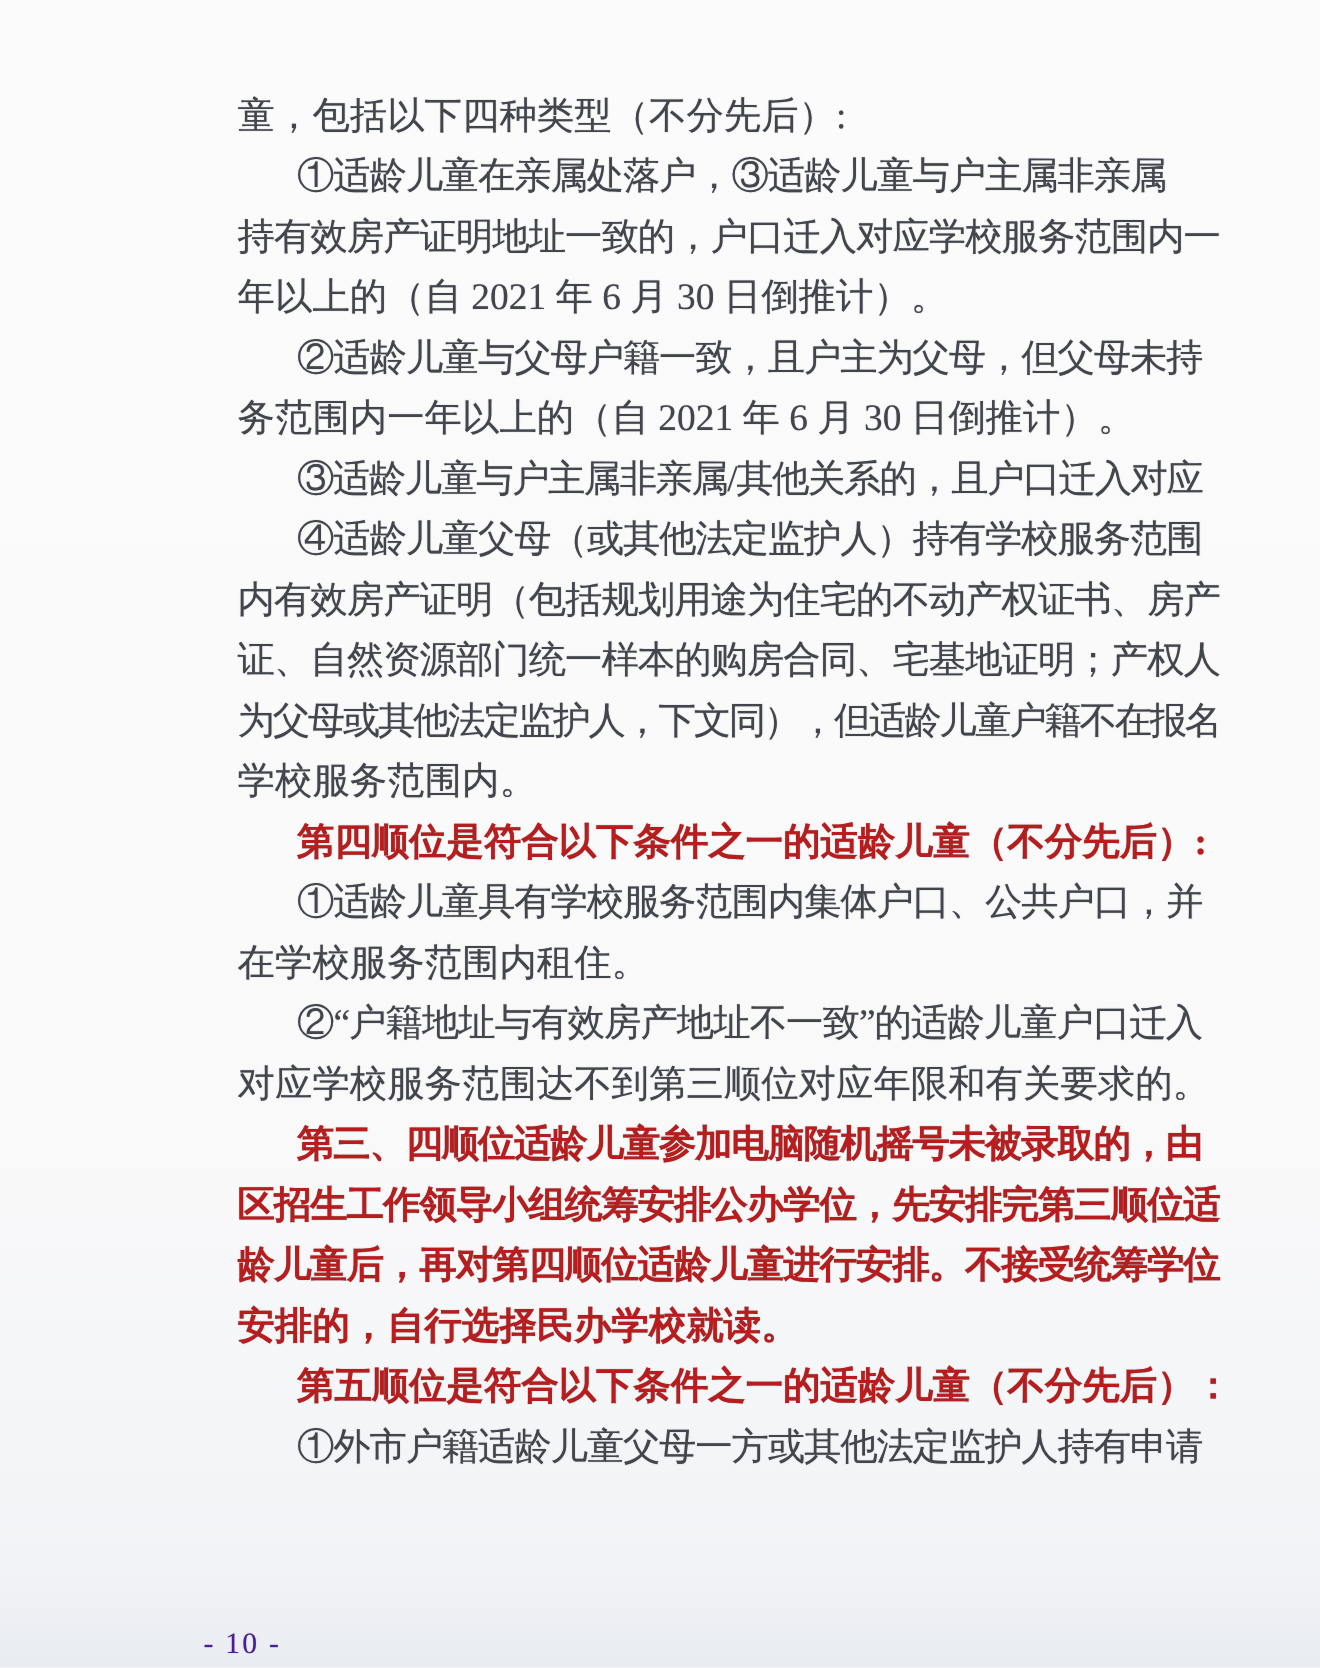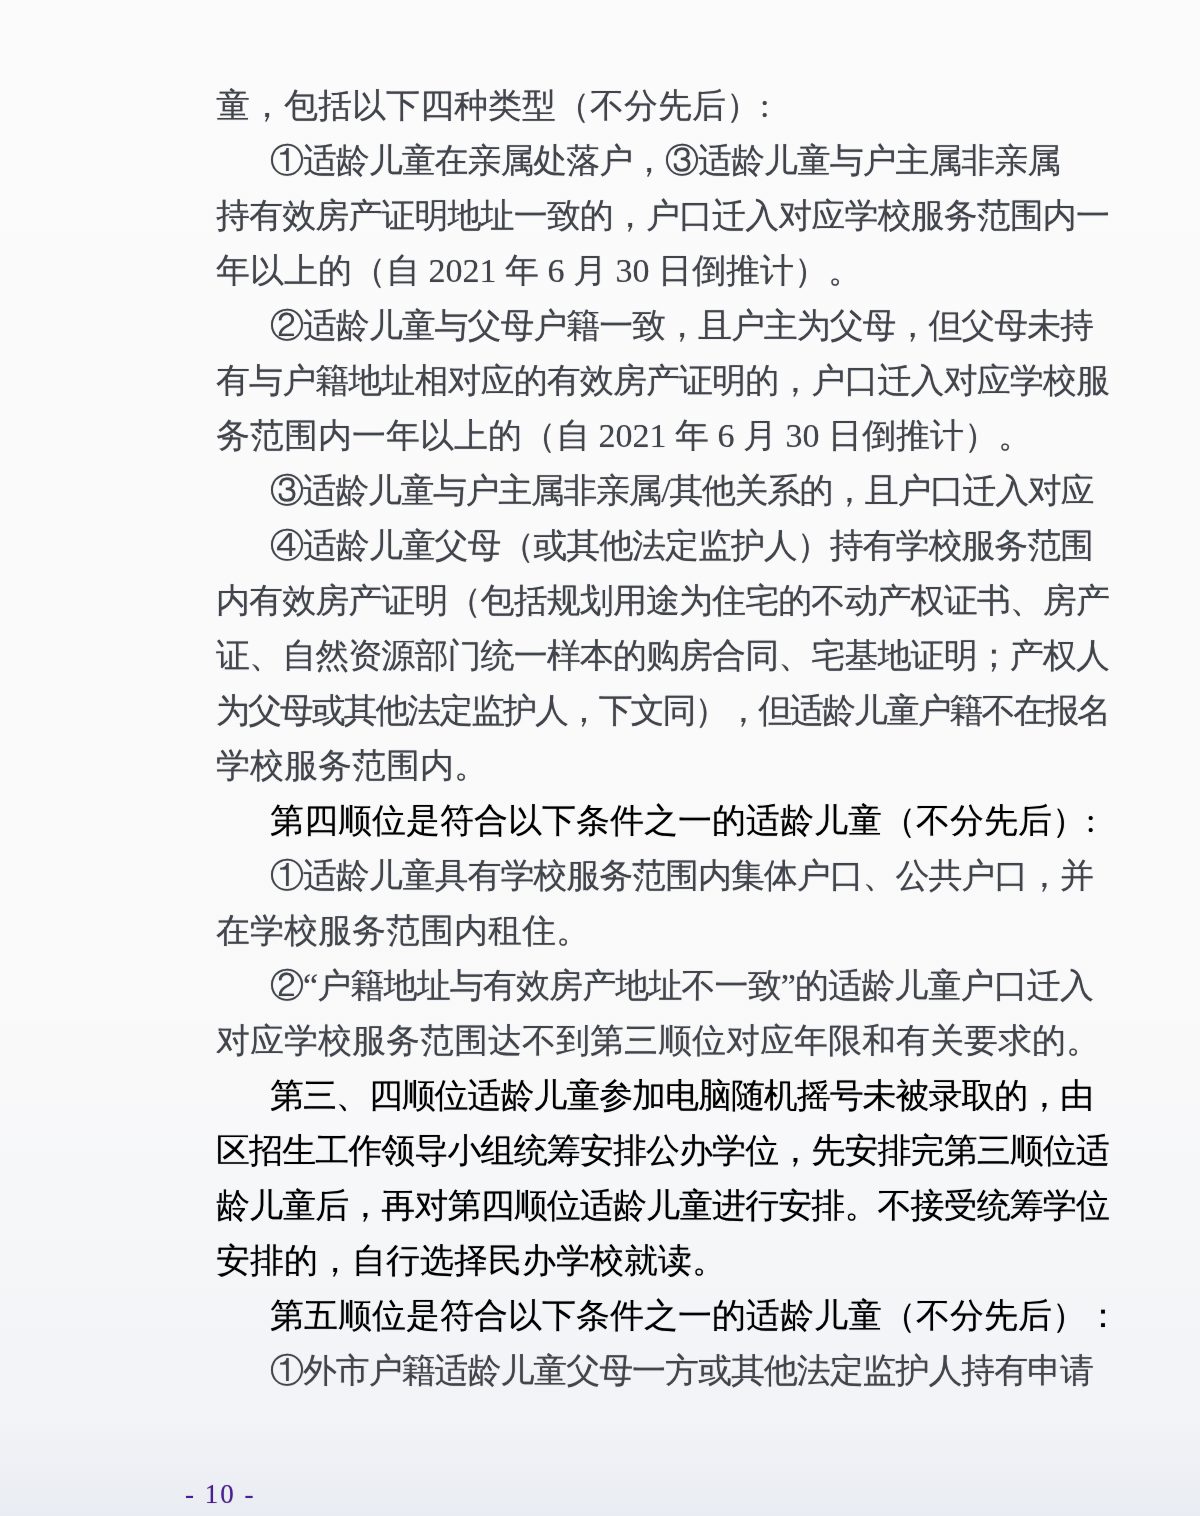--- a/index.html
+++ b/index.html
@@ -20,22 +20,22 @@
   .line {
     height: 55px;
     line-height: 55px;
     font-size: 34px;
     color: #42454c;
     white-space: nowrap;
     text-shadow: 0 0 1px rgba(64, 66, 74, 0.55);
   }
   .line.indent { padding-left: 70px; }
   .line.bold {
-    font-weight: 400;
-    color: #000000;
+    font-weight: 700;
+    color: #b91c1c;
     text-shadow: 0 0 1px rgba(45, 47, 54, 0.6);
   }
   .page-number {
     position: absolute;
     left: 153px;
     top: 1442px;
     height: 40px;
     line-height: 40px;
     font-size: 27px;
     letter-spacing: 2px;
@@ -46,21 +46,20 @@
 </head>
 <body>
 
 <div class="page">
   <div class="text-block">
       <div class="line"><span>童，包括以下四种类型（不分先后）:</span></div>
       <div class="line indent"><span style="letter-spacing: -1.08px;">①适龄儿童在亲属处落户，③适龄儿童与户主属非亲属</span></div>
       <div class="line"><span style="letter-spacing: -0.925926px;">持有效房产证明地址一致的，户口迁入对应学校服务范围内一</span></div>
       <div class="line"><span>年以上的（自 2021 年 6 月 30 日倒推计）。</span></div>
       <div class="line indent"><span style="letter-spacing: -1.08px;">②适龄儿童与父母户籍一致，且户主为父母，但父母未持</span></div>
-      <div class="line"><span style="letter-spacing: -0.925926px;">有与户籍地址相对应的有效房产证明的，户口迁入对应学校服</span></div>
       <div class="line"><span>务范围内一年以上的（自 2021 年 6 月 30 日倒推计）。</span></div>
       <div class="line indent"><span style="letter-spacing: -1.40204px;">③适龄儿童与户主属非亲属/其他关系的，且户口迁入对应</span></div>
       <div class="line indent"><span style="letter-spacing: -1.08px;">④适龄儿童父母（或其他法定监护人）持有学校服务范围</span></div>
       <div class="line"><span style="letter-spacing: -0.925926px;">内有效房产证明（包括规划用途为住宅的不动产权证书、房产</span></div>
       <div class="line"><span style="letter-spacing: -0.925926px;">证、自然资源部门统一样本的购房合同、宅基地证明；产权人</span></div>
       <div class="line"><span style="letter-spacing: -2.10714px; text-align: right;">为父母或其他法定监护人，下文同），但适龄儿童户籍不在报名</span></div>
       <div class="line"><span>学校服务范围内。</span></div>
       <div class="line bold indent"><span>第四顺位是符合以下条件之一的适龄儿童（不分先后）:</span></div>
       <div class="line indent"><span style="letter-spacing: -1.08px;">①适龄儿童具有学校服务范围内集体户口、公共户口，并</span></div>
       <div class="line"><span>在学校服务范围内租住。</span></div>

